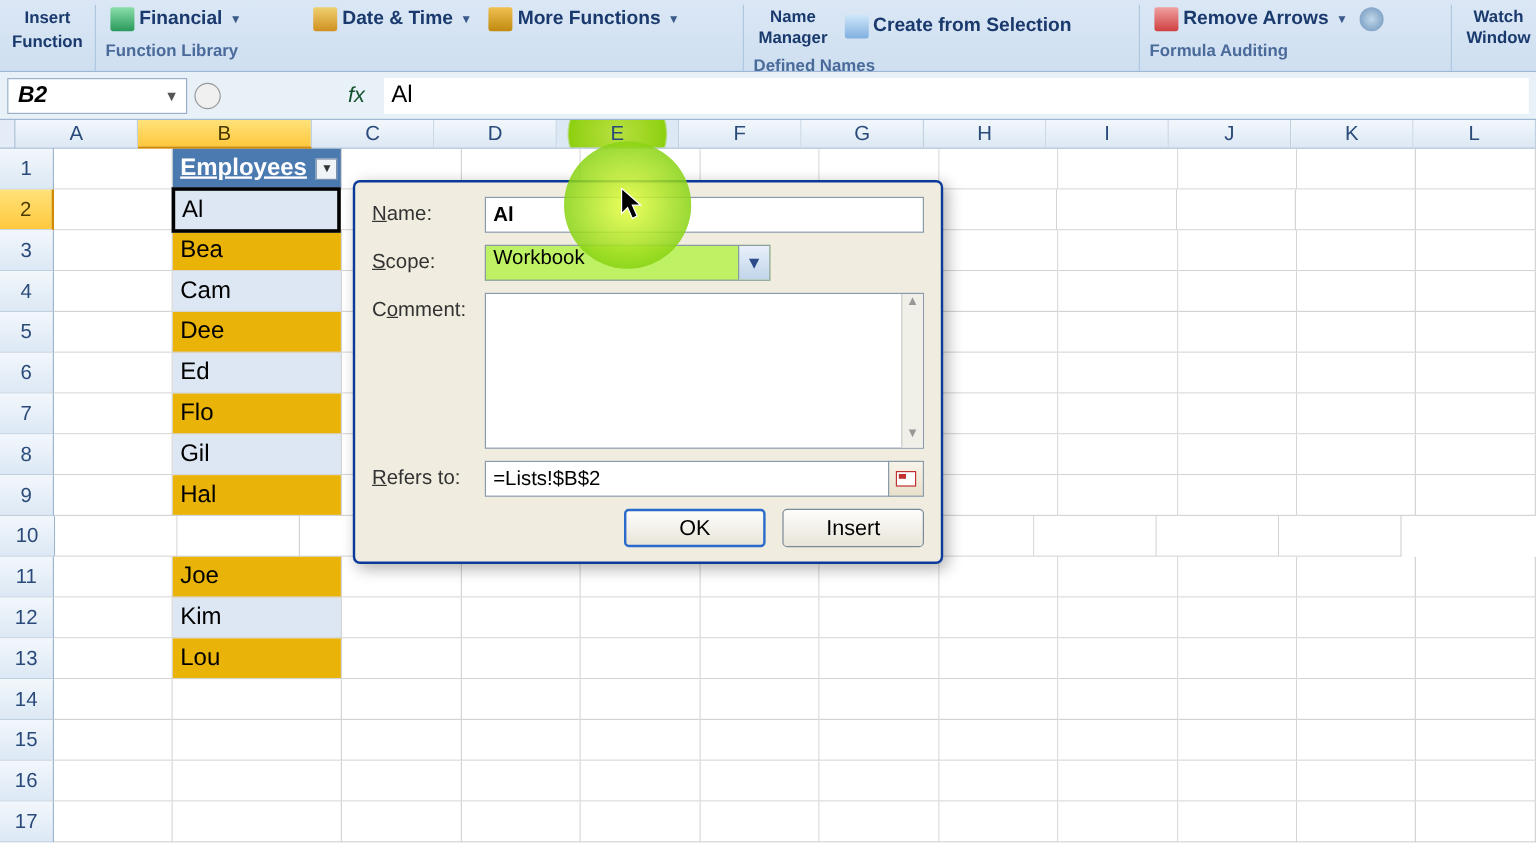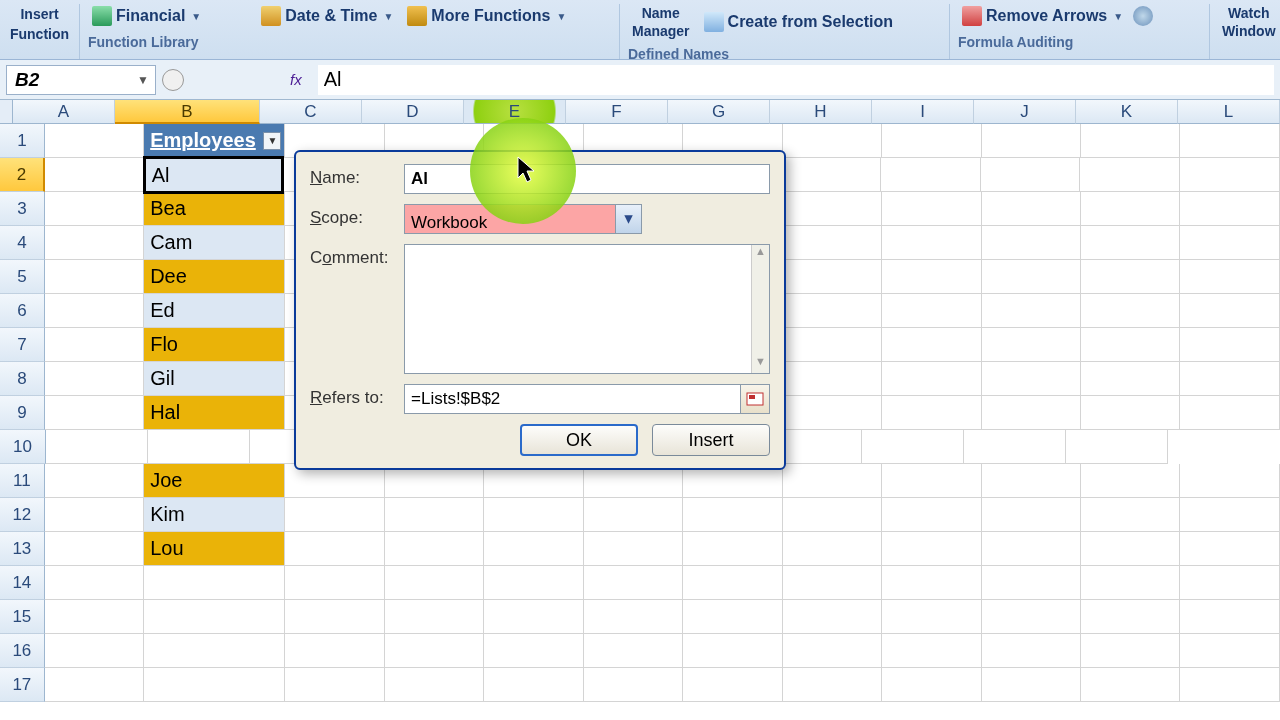--- a/index.html
+++ b/index.html
@@ -12,21 +12,21 @@
 .ribbon-btn { display: flex; align-items: center; gap: 4px; font-size: 16px; color: #1a3a6e; padding: 2px 4px; cursor: pointer; }
 .ribbon-label { font-size: 14px; color: #4a6a9a; margin-top: 6px; }
 .small-icon { width: 20px; height: 20px; display: inline-block; border-radius: 2px; }
 .dropdown-caret { font-size: 10px; color: #3a5a8a; margin-left: 2px; }
 
 
 .formula-bar { height: 40px; background: #e8f0f8; border-bottom: 1px solid #a0b8d0; display: flex; align-items: center; padding: 4px 6px; gap: 6px; }
 .name-box { width: 150px; height: 30px; border: 1px solid #9ab0ca; background: #fff; display: flex; align-items: center; padding: 0 8px; font-size: 19px; font-weight: bold; font-style: italic; position: relative; }
 .name-box-caret { position: absolute; right: 6px; color: #555; font-size: 12px; }
 .fx-circle { width: 22px; height: 22px; border: 1px solid #999; border-radius: 50%; background: #f0f0f0; }
-.fx-label { font-size: 15px; font-style: italic; color: #4c1d95; margin: 0 10px 0 100px; }
+.fx-label { font-size: 18px; font-style: italic; color: #14532d; margin: 0 10px 0 100px; }
 .formula-input { flex: 1; height: 30px; border: none; background: #fff; font-size: 20px; padding: 0 6px; }
 
 
 .grid-wrap { position: relative; }
 .col-headers { display: flex; height: 24px; }
 .corner { width: 46px; background: #e4edf7; border-right: 1px solid #9db6cf; border-bottom: 1px solid #9db6cf; }
 .col-h { width: 102px; text-align: center; font-size: 17px; color: #2a4a7a; background: linear-gradient(#f2f7fc, #dce8f4); border-right: 1px solid #c0d0e0; border-bottom: 1px solid #9db6cf; line-height: 24px; }
 .col-h.col-B { width: 145px; background: linear-gradient(#ffe27a, #ffc83d); color: #4a3a00; border-bottom: 2px solid #d08a00; }
 .col-h.col-E { background: radial-gradient(circle at center, #b8e040 0%, #8ed010 40px, #dce8f4 42px); }
 .row { display: flex; height: 34px; }
@@ -44,21 +44,21 @@
 .titlebar { height: 38px; background: linear-gradient(#3a7aea, #0a4ad0); border-radius: 4px 4px 0 0; display: flex; align-items: center; padding: 0 6px 0 12px; color: #fff; font-size: 19px; font-weight: 500; }
 .titlebar-spacer { flex: 1; }
 .titlebar-btn { width: 30px; height: 26px; margin-left: 4px; border: 1px solid #fff; border-radius: 4px; display: flex; align-items: center; justify-content: center; font-size: 16px; font-weight: bold; cursor: pointer; }
 .help-btn { background: linear-gradient(#8ab8f0,#4a8ae0); color: #fff; }
 .close-btn { background: linear-gradient(#f08a6a,#e03a10); color: #fff; }
 .dlg-body { padding: 12px 14px; }
 .dlg-row { display: flex; align-items: flex-start; margin-bottom: 10px; }
 .dlg-label { width: 94px; font-size: 17px; color: #333; padding-top: 4px; }
 .dlg-label u { text-decoration: underline; }
 .dlg-input { flex: 1; height: 30px; border: 1px solid #8a9aaa; background: #fff; padding: 2px 6px; font-size: 17px; }
-.dlg-select { flex: 1; height: 30px; border: 1px solid #8a9aaa; background: #fca5a5; display: flex; align-items: flex-end; padding: 0 6px; font-size: 17px; position: relative; max-width: 238px; }
+.dlg-select { flex: 1; height: 30px; border: 1px solid #8a9aaa; background: #bef264; display: flex; align-items: flex-start; padding: 0 6px; font-size: 17px; position: relative; max-width: 238px; }
 .sel-caret { position: absolute; right: 0; top: 0; width: 26px; height: 28px; background: linear-gradient(#e8f0fa,#c0d4ea); border-left: 1px solid #8a9aaa; text-align: center; line-height: 28px; color: #2a4a8a; }
 .dlg-textarea { flex:1; }
 .dlg-textarea-inner { width: 100%; height: 130px; border: 1px solid #8a9aaa; background: #fff; resize: none; position: relative; }
 .scroll-stub { position: absolute; right: 0; top: 0; bottom: 0; width: 18px; background: #f0f0e8; border-left: 1px solid #ccc; }
 .scroll-arrow { height: 18px; text-align: center; font-size: 11px; color: #999; }
 .refersto-wrap { flex:1; display:flex; }
 .refersto-input { flex:1; height: 30px; border: 1px solid #8a9aaa; background:#fff; padding:2px 6px; font-size:17px; }
 .range-btn { width: 30px; height: 30px; border: 1px solid #8a9aaa; background: linear-gradient(#f8f4ea,#e8e0ca); margin-left:-1px; display:flex; align-items:center; justify-content:center; }
 .range-btn svg { width: 18px; height: 14px; }
 .dlg-buttons { display:flex; justify-content:flex-end; gap: 14px; margin-top: 6px; }

